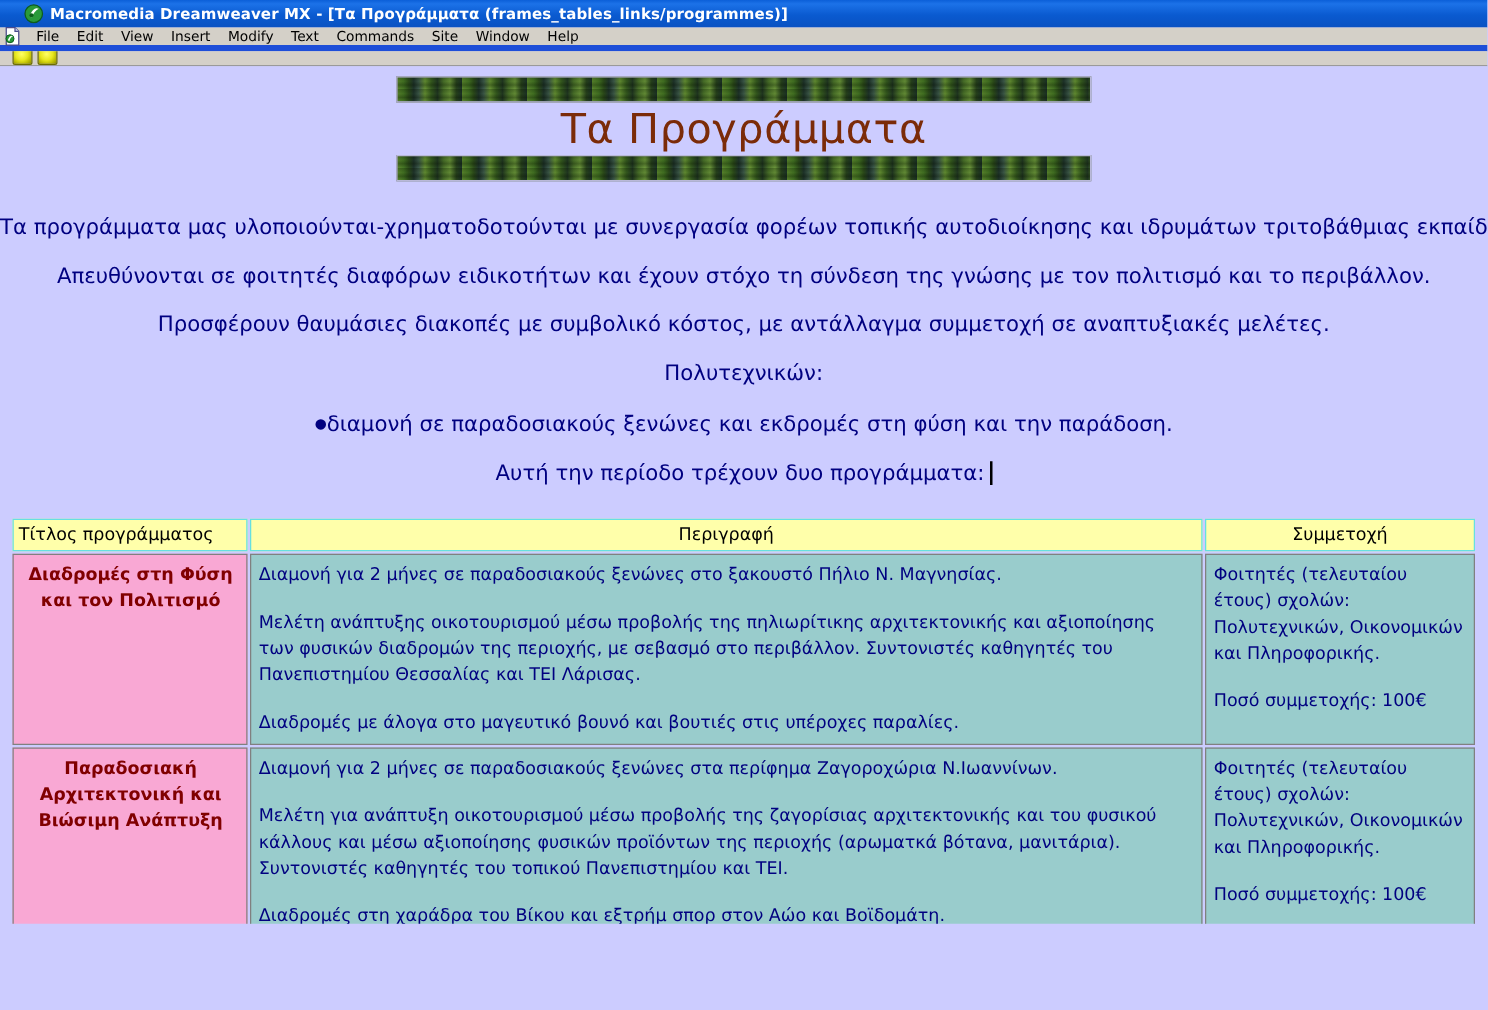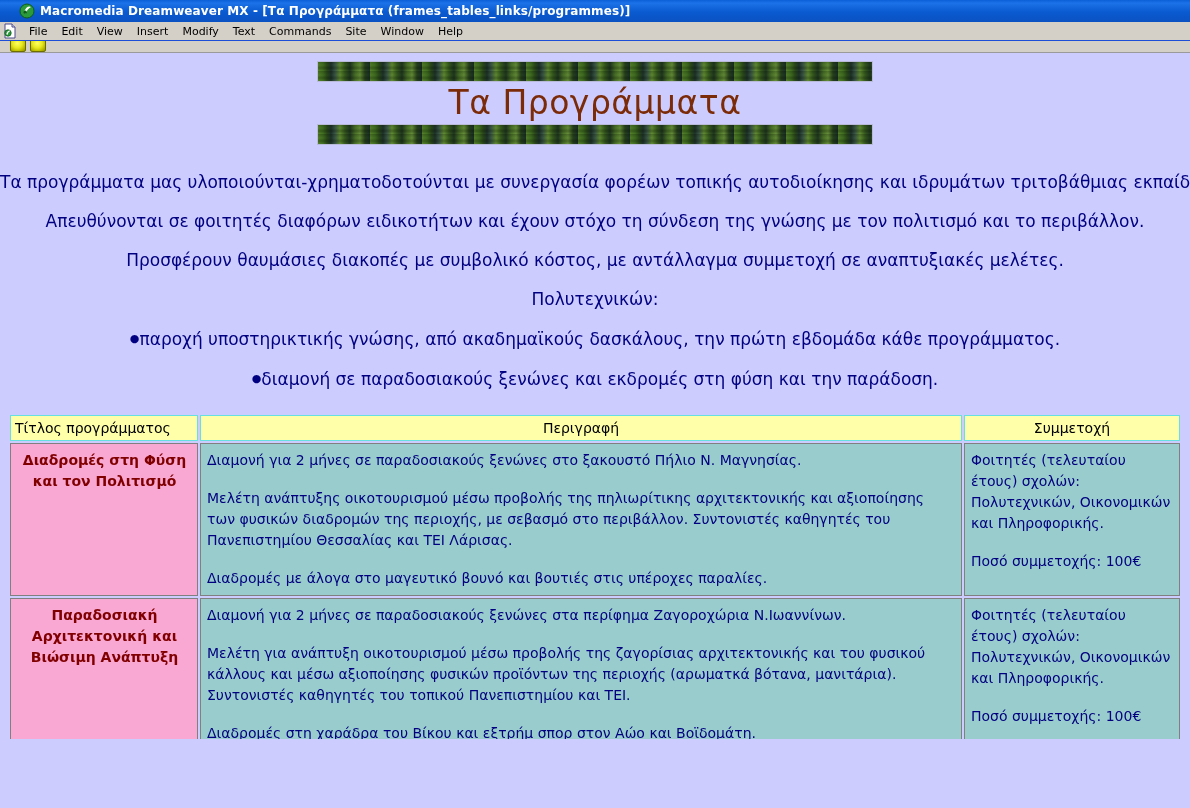--- a/index.html
+++ b/index.html
@@ -27,21 +27,21 @@
     font-size: 12px; font-weight: bold;
     letter-spacing: 0.1px; white-space: nowrap;
   }
 
   
   #menubar {
     height: 19px;
     background: #d4d0c8;
     display: flex; align-items: center;
     padding-left: 2px;
-    border-bottom: 1px solid #1d4ed8;
+    border-bottom: 5px solid #1d4ed8;
   }
   #menubar .doc-icon { width: 16px; height: 16px; margin-right: 4px; flex: 0 0 16px; }
   #menubar .mi {
     font-size: 11px; color: #000;
     padding: 2px 7px; white-space: nowrap; cursor: default;
   }
 
   
   #toolstrip {
     height: 12px;
@@ -204,26 +204,26 @@
     <div id="banner-title">Τα Προγράμματα</div>
     <div class="strip"></div>
   </div>
 
   <div class="para first">Τα προγράμματα μας υλοποιούνται-χρηματοδοτούνται με συνεργασία φορέων τοπικής αυτοδιοίκησης και ιδρυμάτων τριτοβάθμιας εκπαίδευσης.</div>
   <div class="para">Απευθύνονται σε φοιτητές διαφόρων ειδικοτήτων και έχουν στόχο τη σύνδεση της γνώσης με τον πολιτισμό και το περιβάλλον.</div>
   <div class="para">Προσφέρουν θαυμάσιες διακοπές με συμβολικό κόστος, με αντάλλαγμα συμμετοχή σε αναπτυξιακές μελέτες.</div>
   <div class="para">Πολυτεχνικών:</div>
 
   <div class="para">
-    <span class="bul">●</span><span>παροχή υποστηρικτικής γνώσης, από ακαδημαϊκούς δασκάλους, την πρώτη εβδομάδα κάθε προγράμματος.</span>
-  </div>
-  <div class="para">
     <span class="bul">●</span><span>διαμονή σε παραδοσιακούς ξενώνες και εκδρομές στη φύση και την παράδοση.</span>
   </div>
 
+  <div class="para">
+    <span>Αυτή την περίοδο τρέχουν δυο προγράμματα:</span><span class="caret"></span>
+  </div>
 
   <table id="prog-table">
     <colgroup>
       <col class="col1">
         <col class="col2">
         <col class="col3">
     </colgroup>
     <thead>
       <tr>
         <th class="c1">Τίτλος προγράμματος</th>

